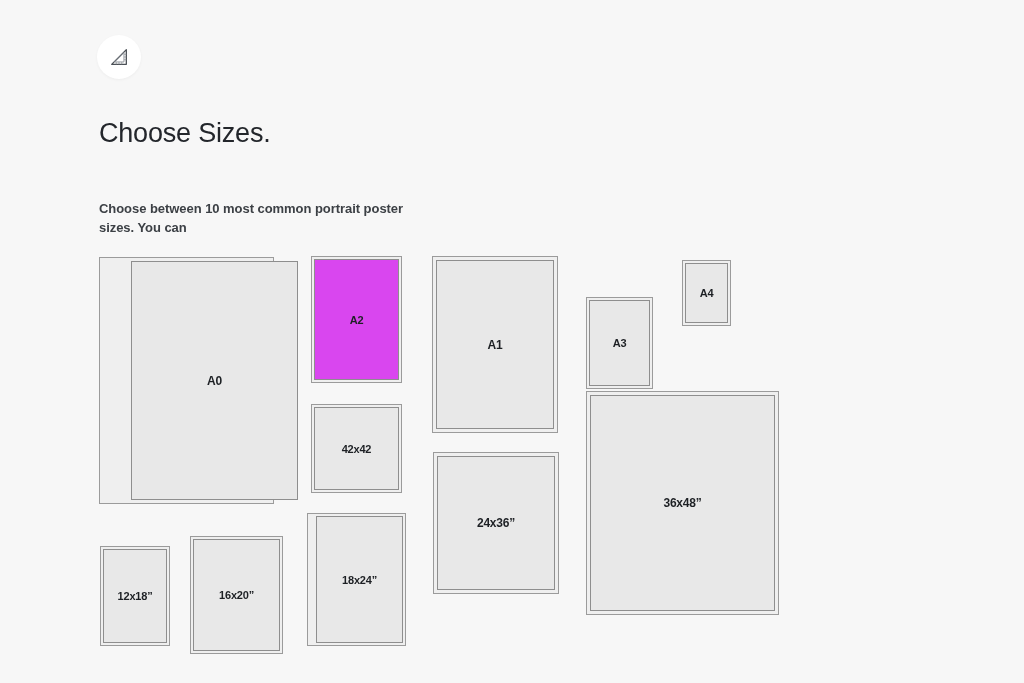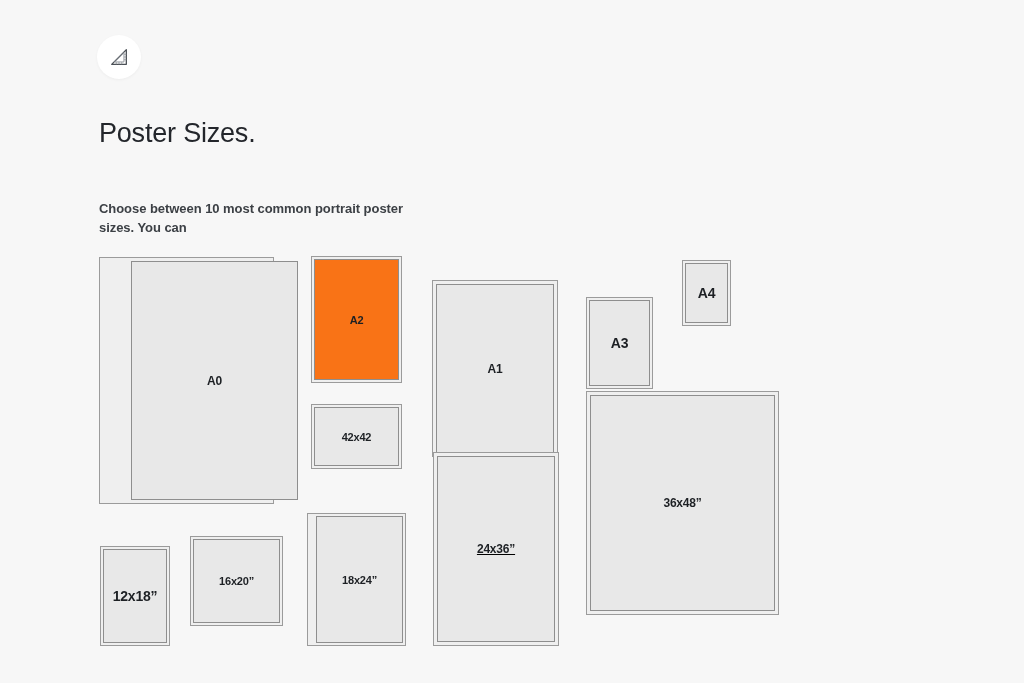--- a/index.html
+++ b/index.html
@@ -91,21 +91,21 @@
     color: #1d2024;
     font-weight: 600;
     letter-spacing: -0.2px;
     white-space: nowrap;
     user-select: none;
   }
   
   .frame.sm { padding: 2px; }
   .frame.sm .label { font-size: 11px; }
   .frame.xs { padding: 2px; }
-  .frame.xs .label { font-size: 14px; }
+  .frame.xs .label { font-size: 11px; }
 </style>
 </head>
 <body>
 
 <div id="canvas">
 
   <div class="logo-badge">
     <span>
       <svg width="22" height="22" viewBox="0 0 24 24" aria-hidden="true">
         <polygon points="4,20 20,4 20,20" fill="none" stroke="#4a4f55" stroke-width="1.4" stroke-linejoin="round"></polygon>
@@ -114,74 +114,74 @@
         <line x1="15.0" y1="20" x2="15.0" y2="17.6" stroke="#8d9298" stroke-width="0.9"></line>
         <line x1="9.0" y1="20" x2="9.0" y2="17.6" stroke="#8d9298" stroke-width="0.9"></line>
         <line x1="20" y1="12.0" x2="17.6" y2="12.0" stroke="#8d9298" stroke-width="0.9"></line>
         <line x1="20" y1="9.0" x2="17.6" y2="9.0" stroke="#8d9298" stroke-width="0.9"></line>
         <line x1="20" y1="15.0" x2="17.6" y2="15.0" stroke="#8d9298" stroke-width="0.9"></line>
       </svg>
     </span>
   </div>
 
   <h1 class="title">
-    <span>Poster Sizes.</span>
+    <span>Choose Sizes.</span>
   </h1>
 
   <p class="subtitle">
     <span>Choose between 10 most common portrait poster sizes. You can</span>
   </p>
 
   <div id="frames-group">
       <div class="frame" style="left: 99px; top: 257px; width: 175px; height: 247px;">
         <div class="mat" style="background: rgb(232, 232, 232); border-color: rgb(142, 142, 142); margin-left: 28px;">
           <span class="label">A0</span>
         </div>
       </div>
       <div class="frame sm" style="left: 311px; top: 256px; width: 91px; height: 127px;">
-        <div class="mat" style="background: #f97316; border-color: rgb(142, 142, 142);">
+        <div class="mat" style="background: #d946ef; border-color: rgb(142, 142, 142);">
           <span class="label">A2</span>
         </div>
       </div>
-      <div class="frame" style="left: 432px; top: 256px; width: 126px; height: 177px; margin-top: 24px;">
+      <div class="frame" style="left: 432px; top: 256px; width: 126px; height: 177px;">
         <div class="mat" style="background: rgb(232, 232, 232); border-color: rgb(142, 142, 142);">
           <span class="label">A1</span>
         </div>
       </div>
       <div class="frame xs" style="left: 586px; top: 257px; width: 67px; height: 92px; margin-top: 40px;">
         <div class="mat" style="background: rgb(232, 232, 232); border-color: rgb(142, 142, 142);">
           <span class="label">A3</span>
         </div>
       </div>
       <div class="frame xs" style="left: 682px; top: 260px; width: 49px; height: 66px;">
         <div class="mat" style="background: rgb(232, 232, 232); border-color: rgb(142, 142, 142);">
           <span class="label">A4</span>
         </div>
       </div>
-      <div class="frame sm" style="left: 311px; top: 404px; width: 91px; height: 65px;">
+      <div class="frame sm" style="left: 311px; top: 404px; width: 91px; height: 89px;">
         <div class="mat" style="background: rgb(232, 232, 232); border-color: rgb(142, 142, 142);">
           <span class="label">42x42</span>
         </div>
       </div>
       <div class="frame" style="left: 586px; top: 391px; width: 193px; height: 224px;">
         <div class="mat" style="background: rgb(232, 232, 232); border-color: rgb(142, 142, 142);">
           <span class="label">36x48”</span>
         </div>
       </div>
-      <div class="frame" style="left: 433px; top: 452px; width: 126px; height: 194px; text-decoration: underline;">
+      <div class="frame" style="left: 433px; top: 452px; width: 126px; height: 142px;">
         <div class="mat" style="background: rgb(232, 232, 232); border-color: rgb(142, 142, 142);">
           <span class="label">24x36”</span>
         </div>
       </div>
       <div class="frame sm" style="left: 307px; top: 513px; width: 99px; height: 133px; padding-left: 8px;">
         <div class="mat" style="background: rgb(232, 232, 232); border-color: rgb(142, 142, 142);">
           <span class="label">18x24”</span>
         </div>
       </div>
-      <div class="frame sm" style="left: 190px; top: 536px; width: 93px; height: 90px;">
+      <div class="frame sm" style="left: 190px; top: 536px; width: 93px; height: 118px;">
         <div class="mat" style="background: rgb(232, 232, 232); border-color: rgb(142, 142, 142);">
           <span class="label">16x20”</span>
         </div>
       </div>
       <div class="frame xs" style="left: 100px; top: 546px; width: 70px; height: 100px;">
         <div class="mat" style="background: rgb(232, 232, 232); border-color: rgb(142, 142, 142);">
           <span class="label">12x18”</span>
         </div>
       </div>
     </div>

